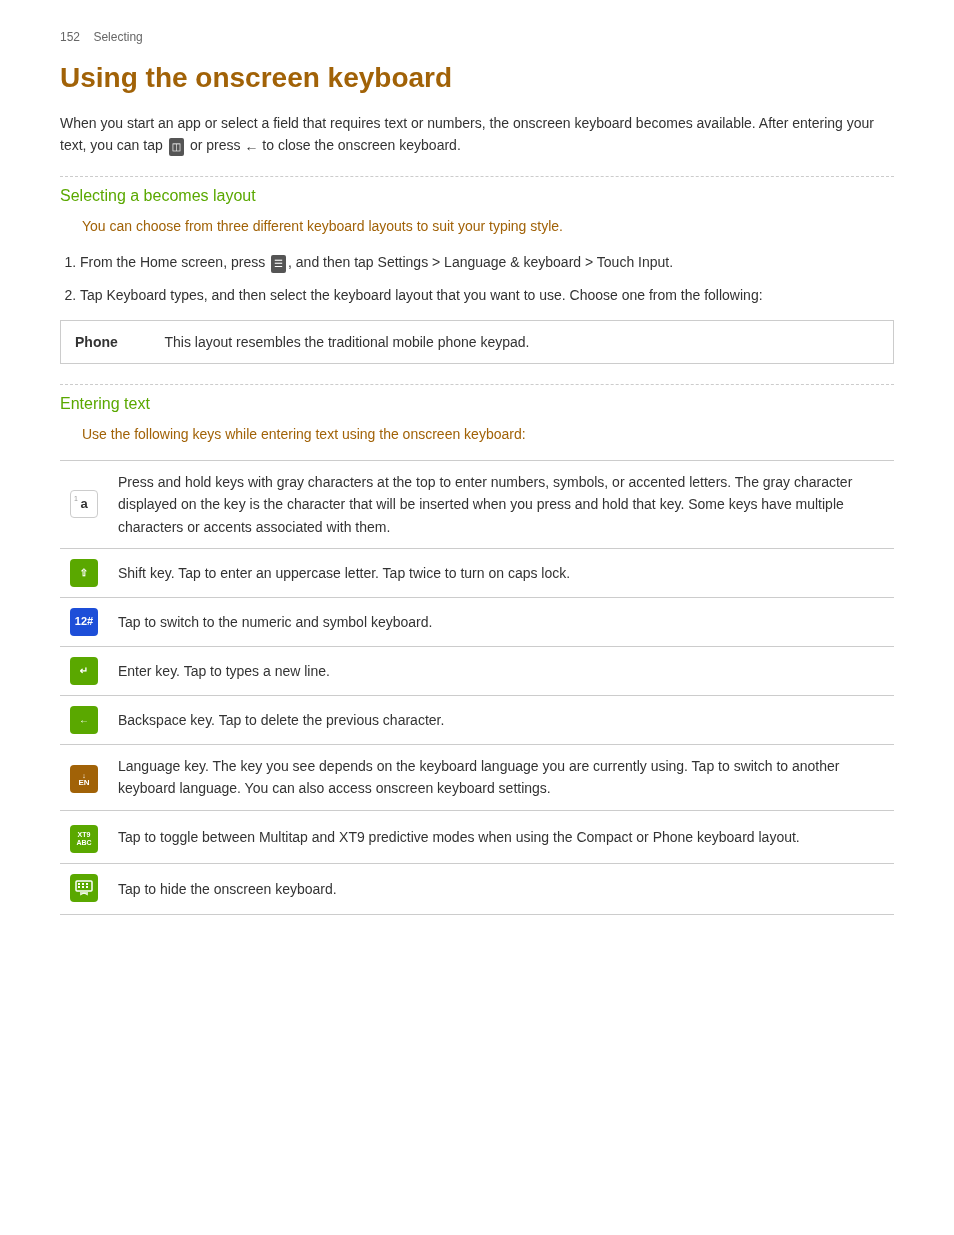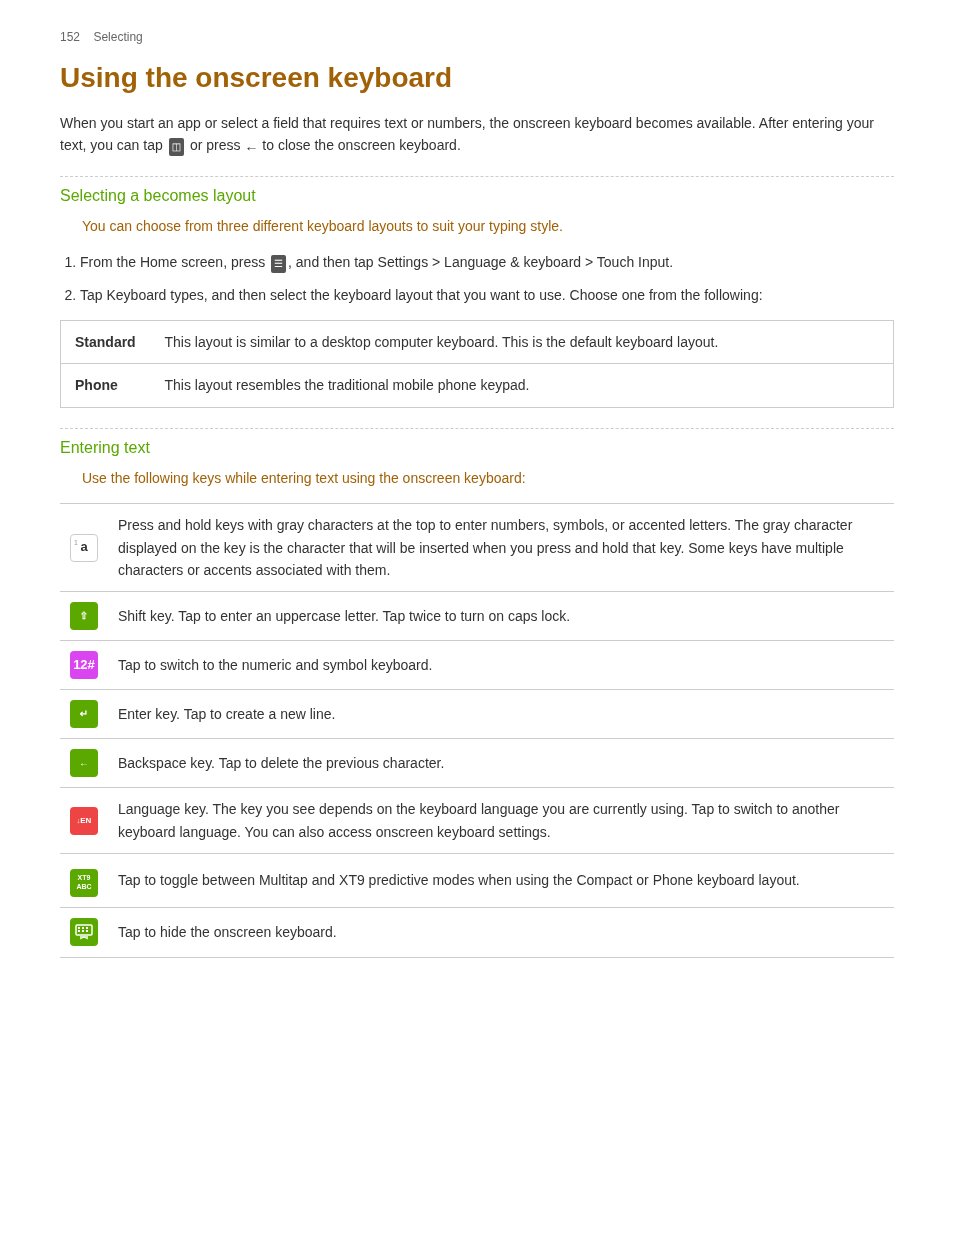--- a/index.html
+++ b/index.html
@@ -132,32 +132,32 @@
     }
     .key-icon-white {
       background: #fff;
       color: #333;
       border: 1px solid #ccc;
     }
     .key-icon-shift {
       background: #5aa800;
     }
     .key-icon-12 {
-      background: #d946ef;
-      font-size: 13px;
+      background: #1d4ed8;
+      font-size: 11px;
     }
     .key-icon-enter {
       background: #5aa800;
     }
     .key-icon-back {
       background: #5aa800;
     }
     .key-icon-en {
-      background: #ef4444;
-      flex-direction: row;
+      background: #a16207;
+      flex-direction: column;
       font-size: 7px;
     }
     .key-icon-xt9 {
       background: #5aa800;
       flex-direction: column;
       font-size: 6px;
       line-height: 1.1;
     }
     .key-icon-hide {
       background: #5aa800;
@@ -199,24 +199,20 @@
   <li>
     From the Home screen, press <span class="inline-icon">☰</span>, and then tap <span class="bold">Settings &gt; Language &amp; keyboard &gt; Touch Input</span>.
   </li>
   <li>
     Tap <span class="bold">Keyboard types</span>, and then select the keyboard layout that you want to use. Choose one from the following:
   </li>
 </ol>
 
 <table class="keyboard-table">
   <tbody>
-      <tr>
-    <td><span>Standard</span></td>
-    <td>This layout is similar to a desktop computer keyboard. This is the default keyboard layout.</td>
-  </tr>
   <tr>
     <td><span>Phone</span></td>
     <td>This layout resembles the traditional mobile phone keypad.</td>
   </tr>
 </tbody>
   </table>
 
 <hr class="section-divider">
 
 <h2>Entering text</h2>
@@ -253,21 +249,21 @@
     </td>
     <td>Tap to switch to the numeric and symbol keyboard.</td>
   </tr>
 
   <tr>
     <td>
       <div class="key-icon key-icon-enter">
         ↵
       </div>
     </td>
-    <td>Enter key. Tap to create a new line.</td>
+    <td>Enter key. Tap to types a new line.</td>
   </tr>
 
   <tr>
     <td>
       <div class="key-icon key-icon-back">
         ←
       </div>
     </td>
     <td>Backspace key. Tap to delete the previous character.</td>
   </tr>

